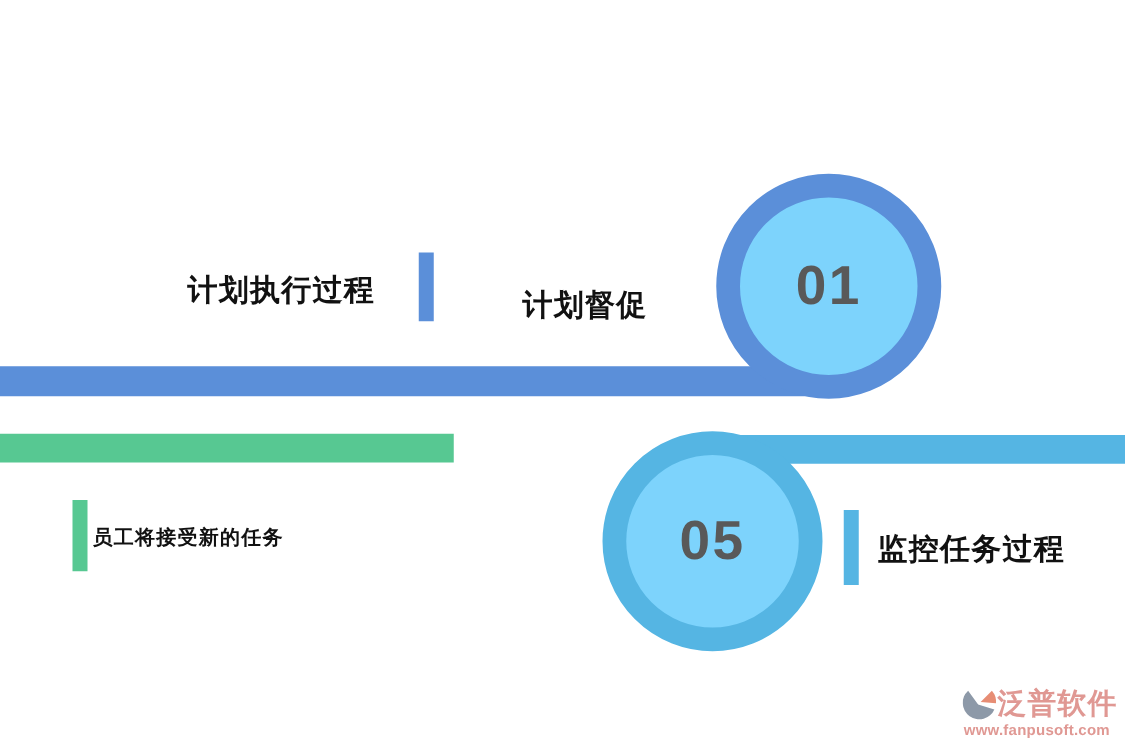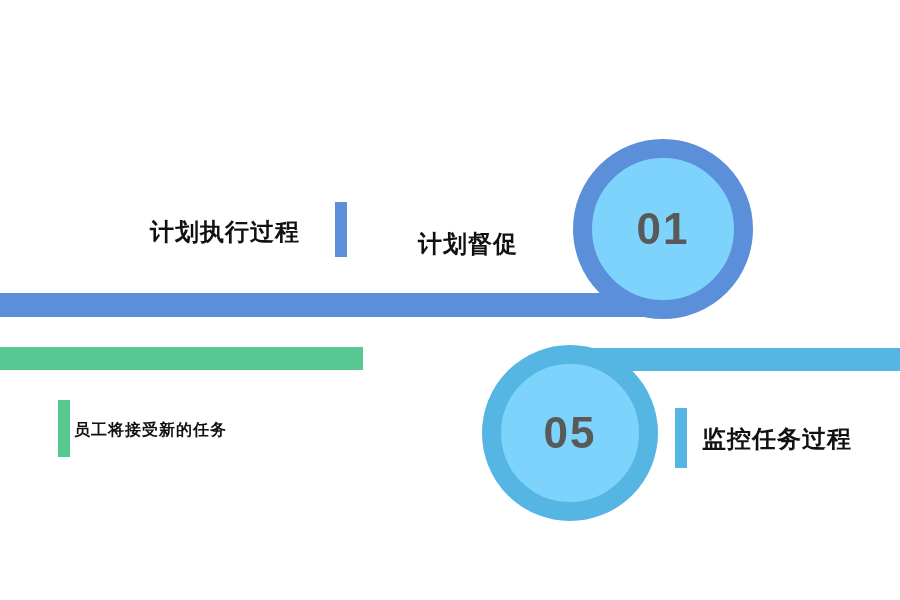--- a/index.html
+++ b/index.html
@@ -113,14 +113,26 @@
   <div class="hline" style="left: 570px; top: 348px; width: 330px; height: 23px; background: rgb(85, 181, 227);"></div>
 
   <div class="ring" style="left: 482px; top: 345px; width: 176px; height: 176px; border-width: 19px; border-color: rgb(85, 181, 227);">
     <span class="num" style="color: rgb(89, 89, 89);">05</span>
   </div>
 
   <div class="vbar" style="left: 675px; top: 408px; height: 60px; background: rgb(85, 181, 227);"></div>
 
   <div class="label label-24" style="left:702px;top:423px;">监控任务过程</div>
 
+  <div class="watermark">
+    <div class="wm-row">
+      <span class="wm-icon">
+        <svg width="28" height="28" viewBox="0 0 28 28" xmlns="http://www.w3.org/2000/svg">
+          <path d="M12.5,14.5 L4.5,3.5 A13.2,13.2 0 1 0 25.5,18.5 Z" fill="#8D99A8"></path>
+          <path d="M14.5,12.5 L23.5,3.5 A13.2,13.2 0 0 1 26.8,13.5 Z" fill="#E78D74"></path>
+        </svg>
+      </span>
+      <span class="wm-brand" style="color: rgb(224, 152, 147);">泛普软件</span>
+    </div>
+    <div class="wm-url" style="color: rgb(224, 152, 147);">www.fanpusoft.com</div>
+  </div>
 
 </div>
 
 </body></html>

